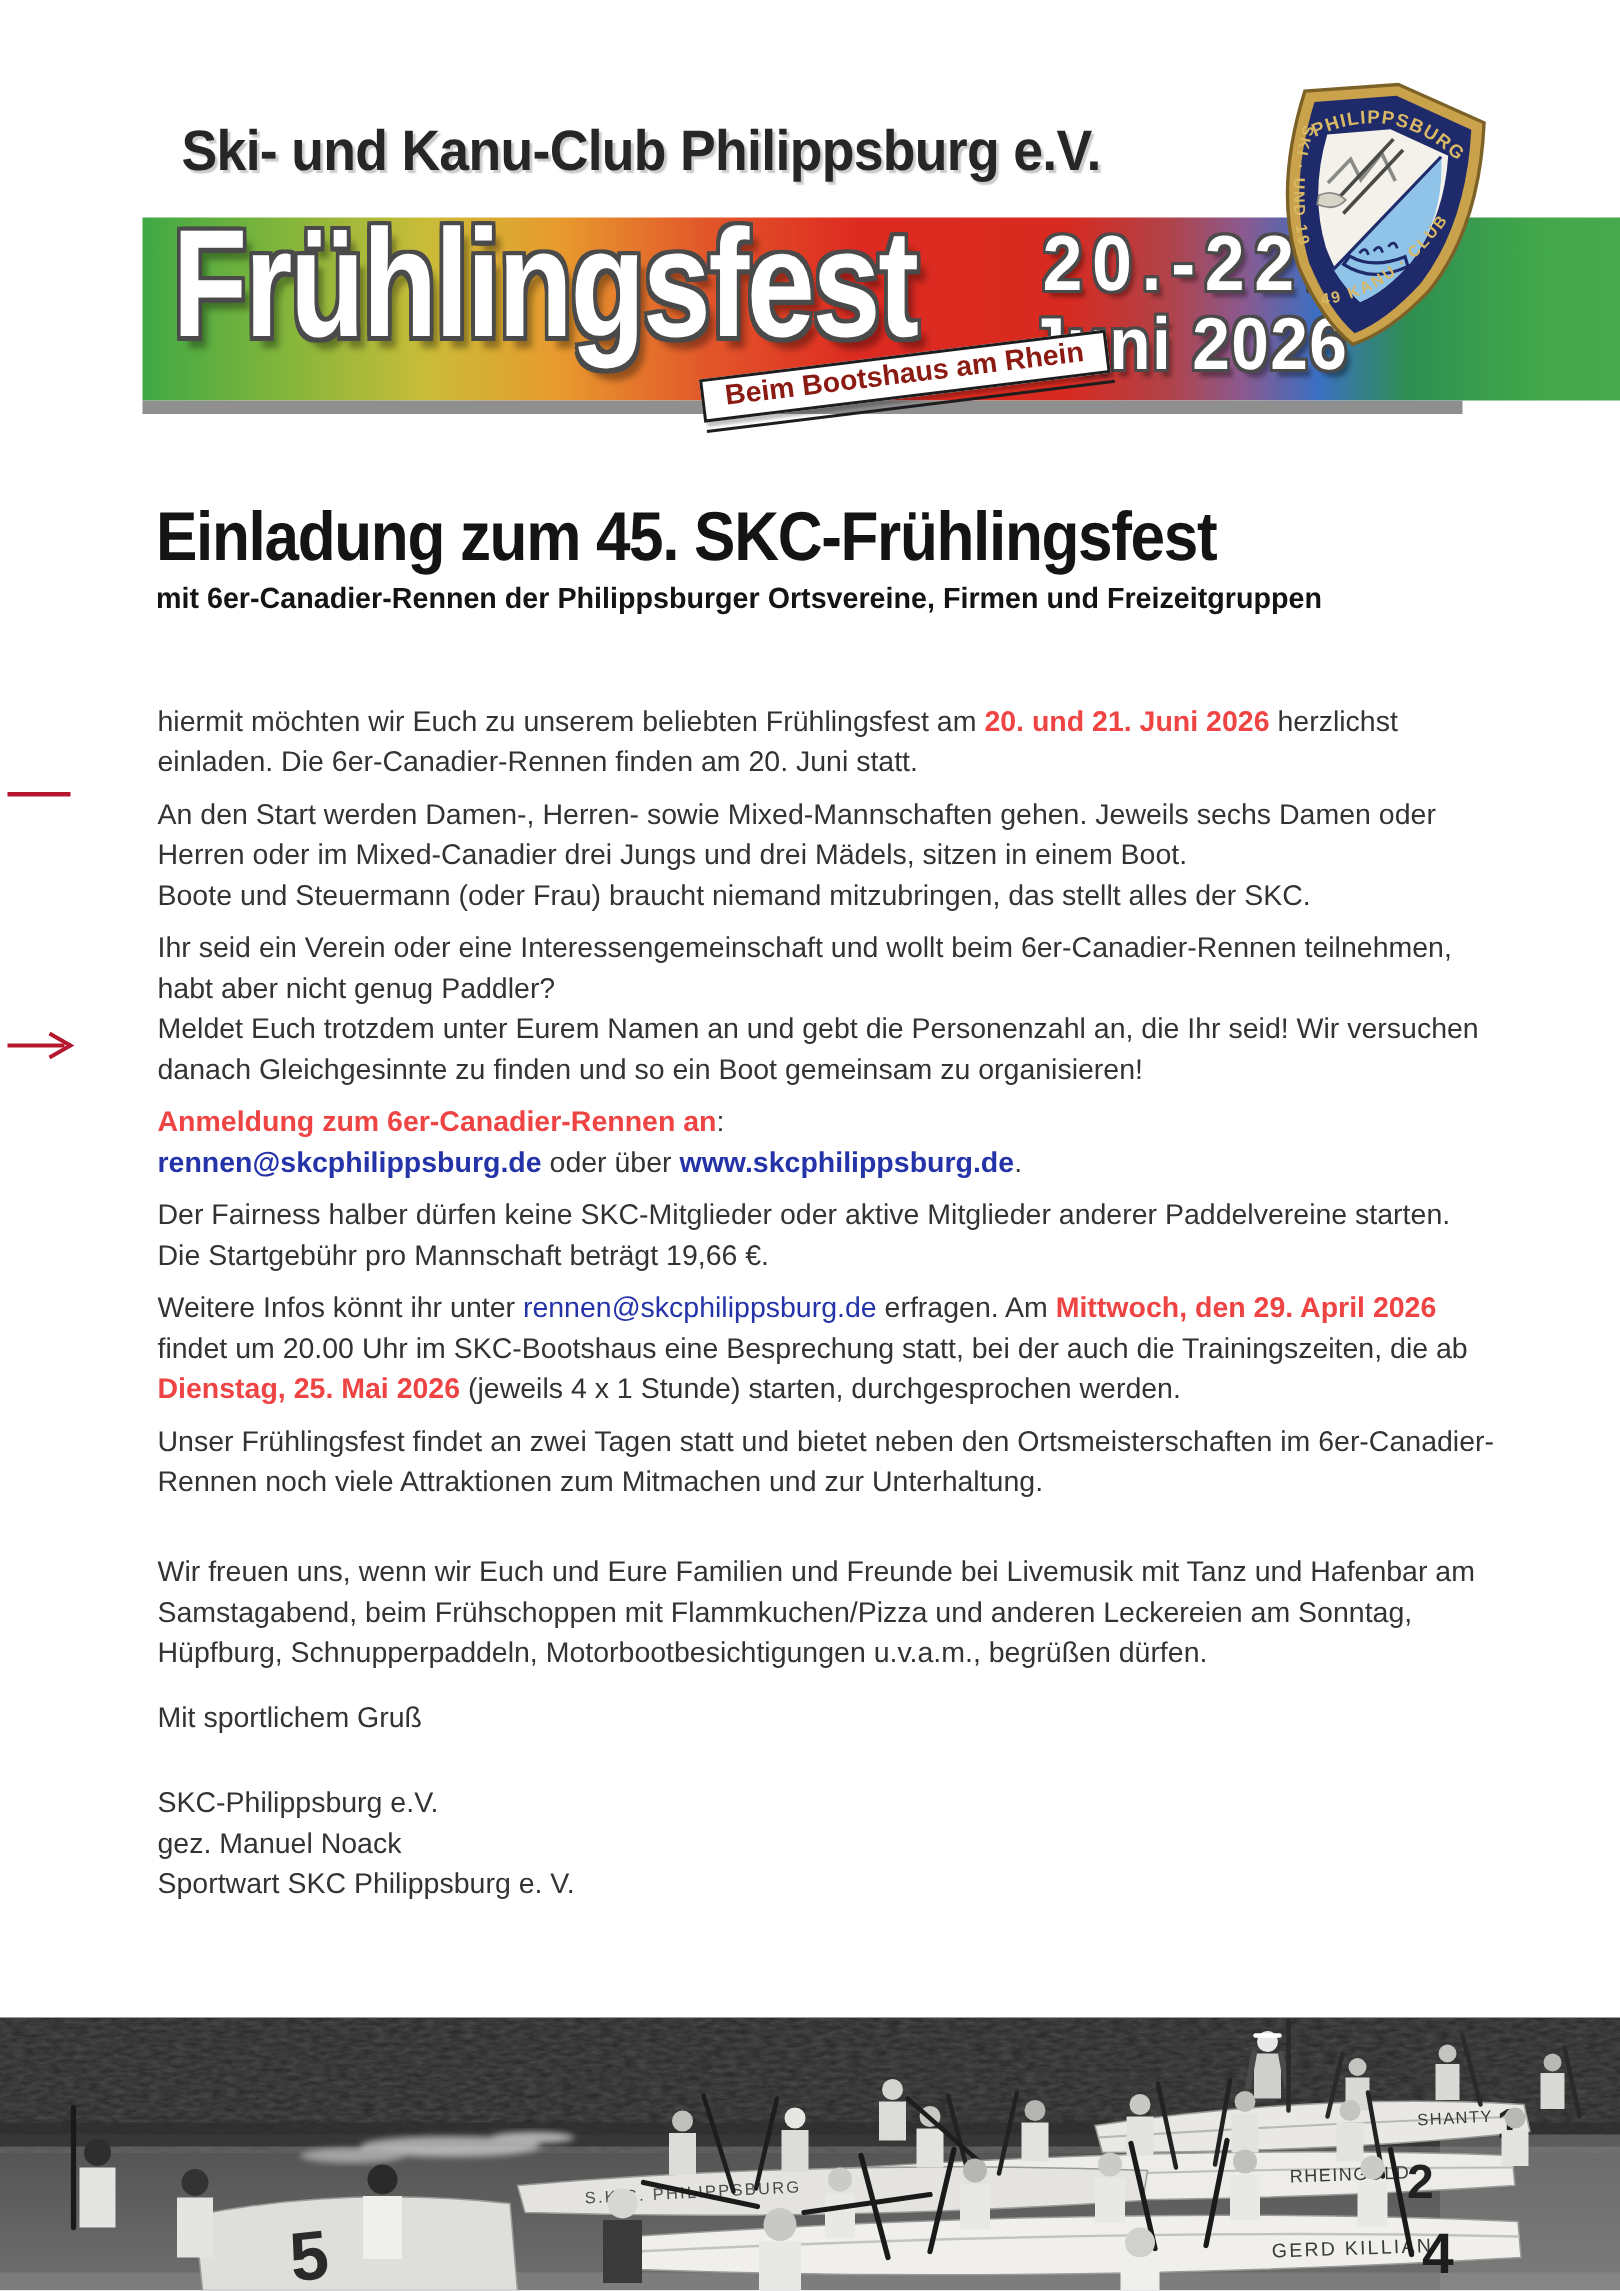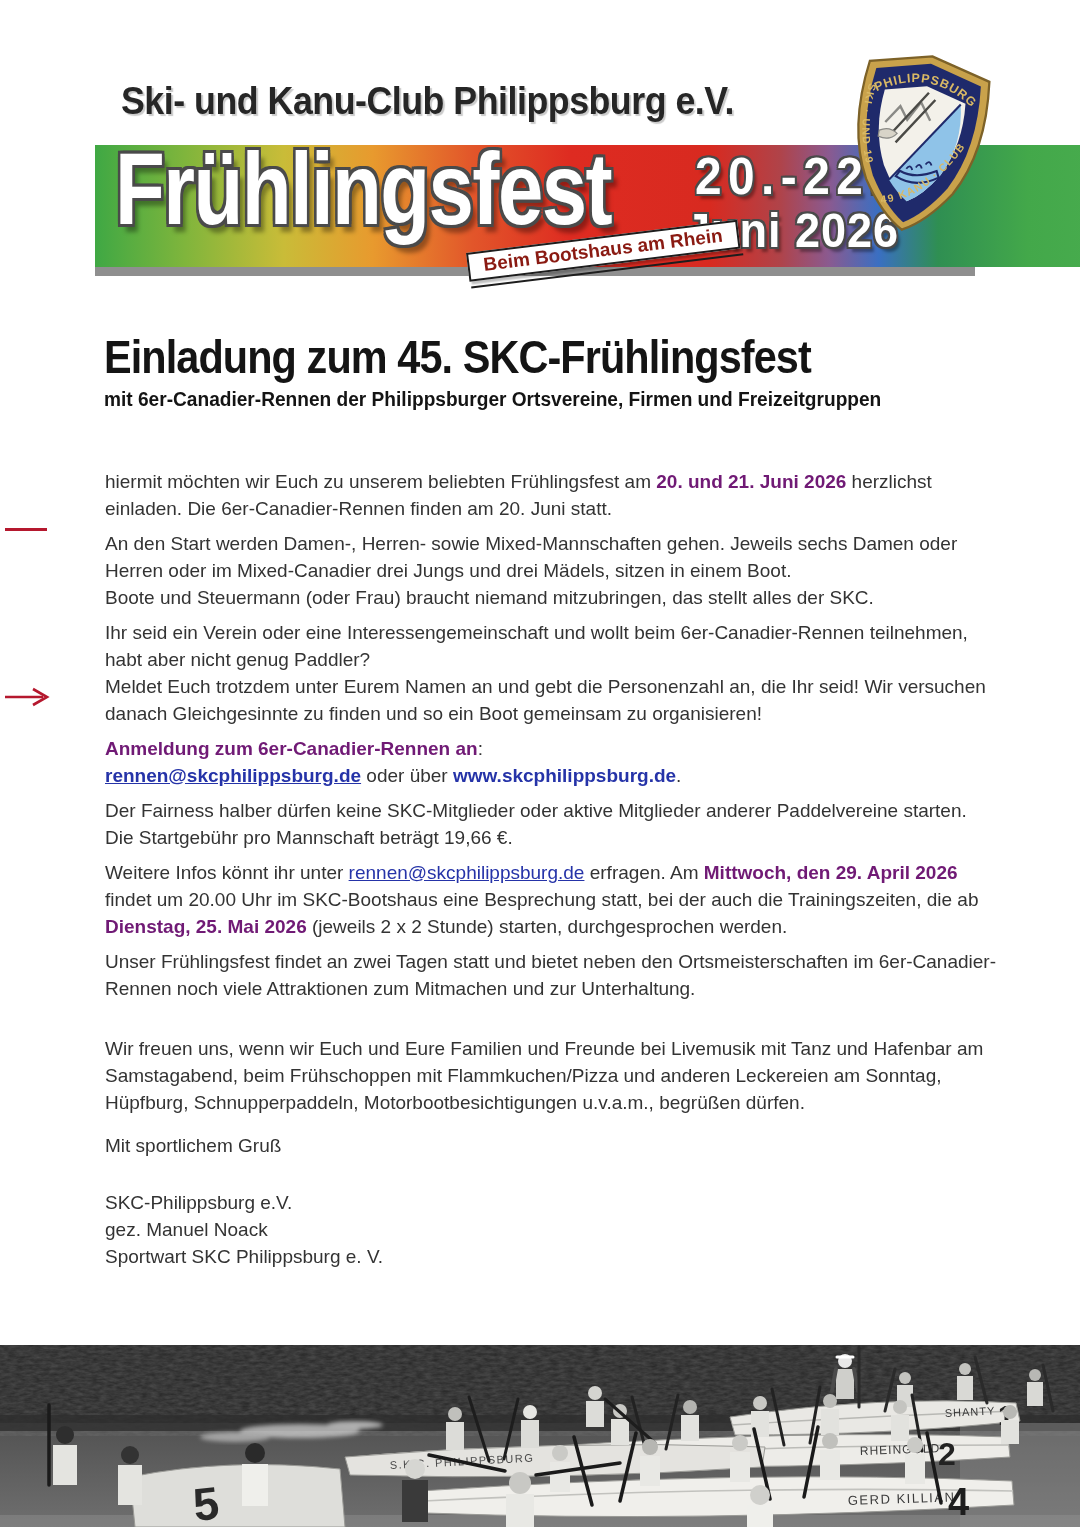--- a/index.html
+++ b/index.html
@@ -89,22 +89,22 @@
   }
   
   .content{
     position:absolute;left:105px;top:468px;width:892px;
     font-size:19px;line-height:27px;color:#333;
   }
   .content p{margin:0 0 8px 0;}
   .content .gap-lg{margin-top:33px;}
   .content .gap-md{margin-top:16px;}
   .content .signature{margin-top:30px;}
-  b{color:#701a75;margin-top:32px;}
-  a.doc-link{color:#2533a8;text-decoration:underline;cursor:pointer;}
+  b{color:#ef4444;margin-top:32px;}
+  a.doc-link{color:#2533a8;cursor:pointer;}
   a.doc-link.bold{font-weight:bold;}
   a.doc-link.no-underline{text-decoration:none;}
   
   .red-line{
     position:absolute;left:5px;top:528px;width:42px;height:3px;background:#b5182e;
   }
   .red-arrow{
     position:absolute;left:3px;top:686px;width:48px;height:22px;
   }
   
@@ -183,21 +183,21 @@
 
     <p><span>Ihr seid ein Verein oder eine Interessengemeinschaft und wollt beim 6er-Canadier-Rennen teilnehmen, habt aber nicht genug Paddler?</span><br>
     <span>Meldet Euch trotzdem unter Eurem Namen an und gebt die Personenzahl an, die Ihr seid! Wir versuchen danach Gleichgesinnte zu finden und so ein Boot gemeinsam zu organisieren!</span></p>
 
 
     <p><b>Anmeldung zum 6er-Canadier-Rennen an</b><span>:</span><br>
     <a class="doc-link bold">rennen@skcphilippsburg.de</a><span> oder über </span><a class="doc-link bold no-underline">www.skcphilippsburg.de</a><span>.</span></p>
 
     <p>Der Fairness halber dürfen keine SKC-Mitglieder oder aktive Mitglieder anderer Paddelvereine starten. Die Startgebühr pro Mannschaft beträgt 19,66 €.</p>
 
-    <p><span>Weitere Infos könnt ihr unter </span><a class="doc-link">rennen@skcphilippsburg.de</a><span> erfragen. Am </span><b>Mittwoch, den 29. April 2026</b><span> findet um 20.00 Uhr im SKC-Bootshaus eine Besprechung statt, bei der auch die Trainingszeiten, die ab </span><b>Dienstag, 25. Mai 2026</b><span> (jeweils 2 x 2 Stunde) starten, durchgesprochen werden.</span></p>
+    <p><span>Weitere Infos könnt ihr unter </span><a class="doc-link">rennen@skcphilippsburg.de</a><span> erfragen. Am </span><b>Mittwoch, den 29. April 2026</b><span> findet um 20.00 Uhr im SKC-Bootshaus eine Besprechung statt, bei der auch die Trainingszeiten, die ab </span><b>Dienstag, 25. Mai 2026</b><span> (jeweils 4 x 1 Stunde) starten, durchgesprochen werden.</span></p>
 
     <p>Unser Frühlingsfest findet an zwei Tagen statt und bietet neben den Ortsmeisterschaften im 6er-Canadier-Rennen noch viele Attraktionen zum Mitmachen und zur Unterhaltung.</p>
 
     <p class="gap-lg">Wir freuen uns, wenn wir Euch und Eure Familien und Freunde bei Livemusik mit Tanz und Hafenbar am Samstagabend, beim Frühschoppen mit Flammkuchen/Pizza und anderen Leckereien am Sonntag, Hüpfburg, Schnupperpaddeln, Motorbootbesichtigungen u.v.a.m., begrüßen dürfen.</p>
 
     <p class="gap-md">Mit sportlichem Gruß</p>
 
     <p class="signature"><span>SKC-Philippsburg e.V.</span><br>
     <span>gez. Manuel Noack</span><br>
     <span>Sportwart SKC Philippsburg e. V.</span></p>

